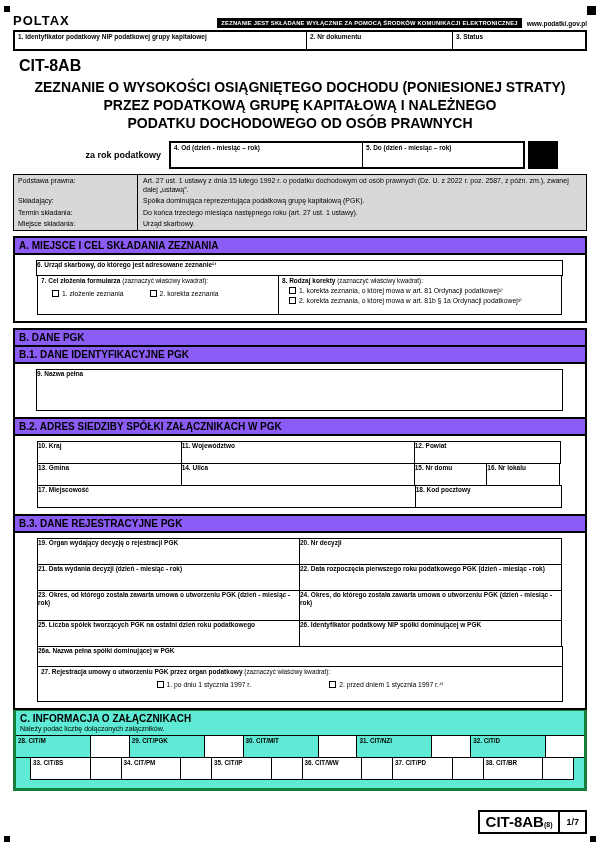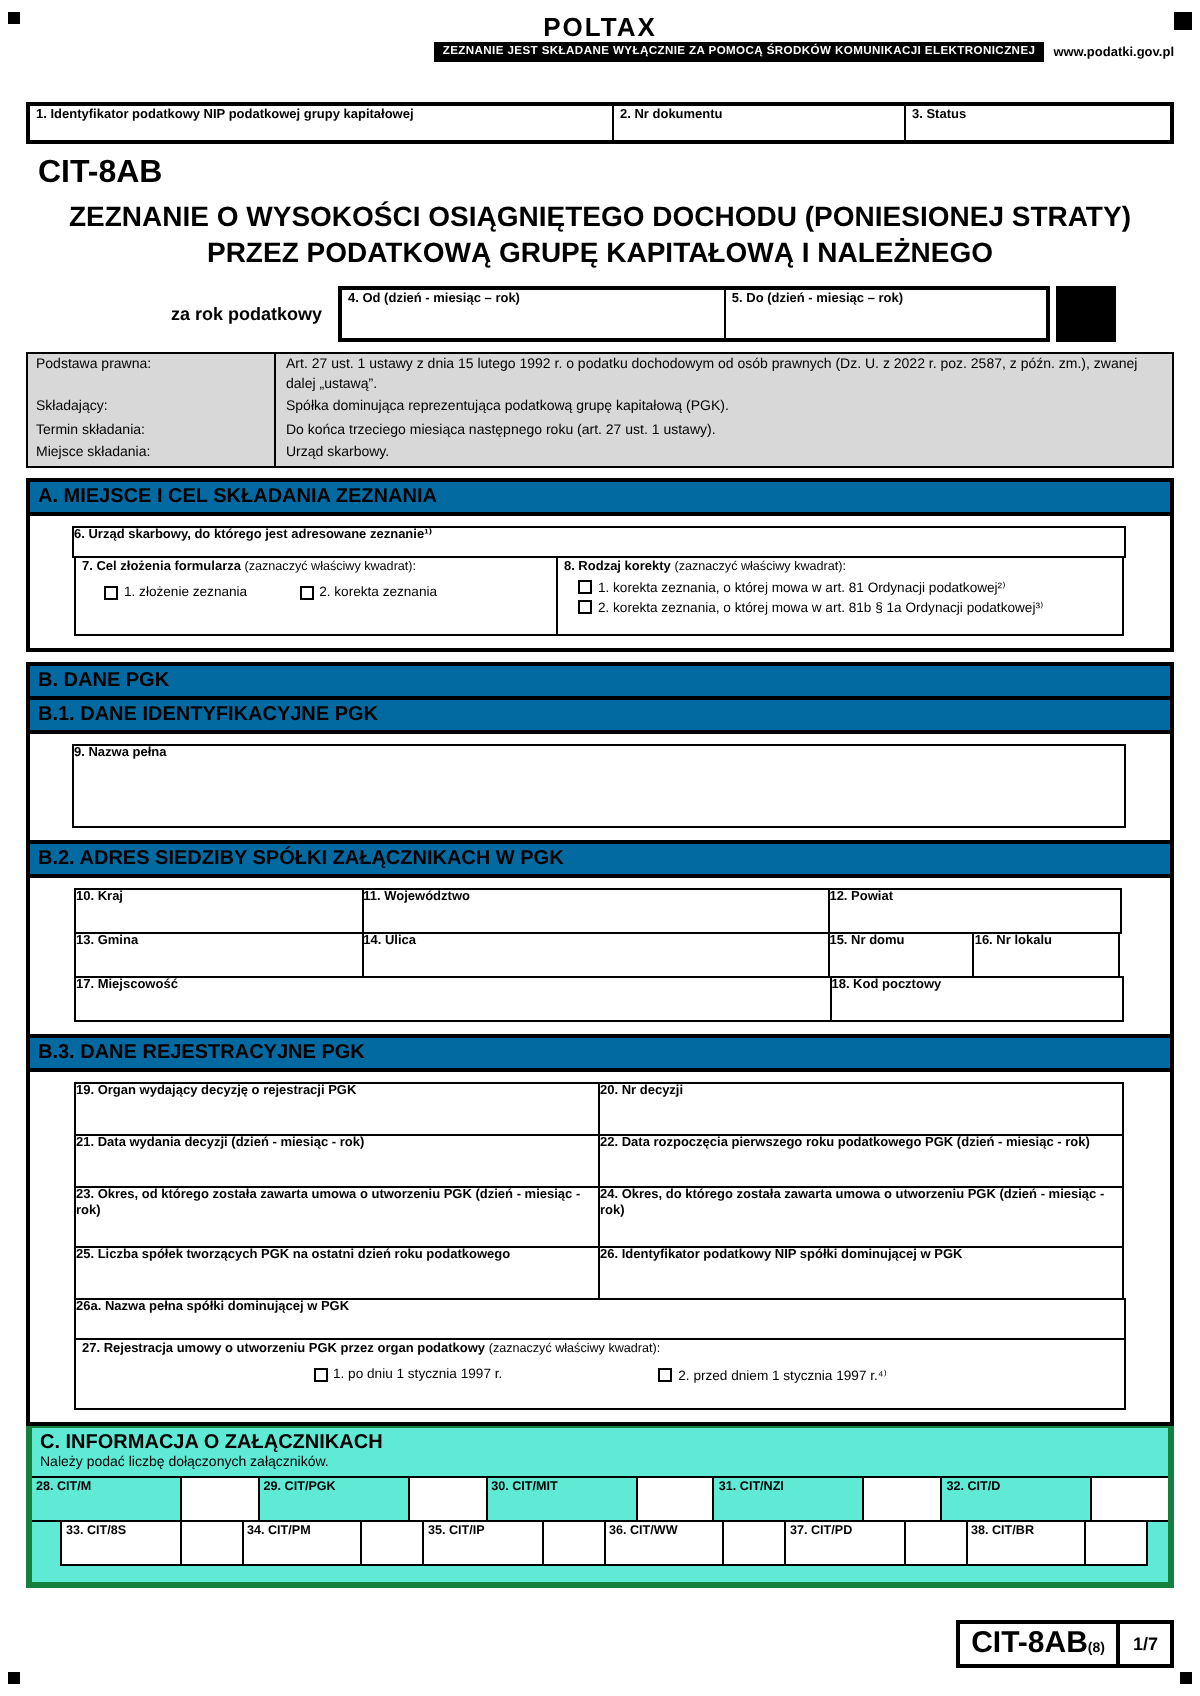--- a/index.html
+++ b/index.html
@@ -4,21 +4,21 @@
 <style>
   *{margin:0;padding:0;box-sizing:border-box;}
   html,body{width:600px;height:848px;}
   body{background:#fff;font-family:"Liberation Sans","DejaVu Sans",sans-serif;color:#000;position:relative;overflow:hidden;}
   .page{position:absolute;left:13px;top:6px;width:574px;}
   .mark{position:absolute;background:#000;}
   .mark-tl{left:4px;top:6px;width:6px;height:6px;}
   .mark-tr{right:4px;top:6px;width:9px;height:9px;}
   .mark-bl{left:4px;bottom:6px;width:6px;height:6px;}
   .mark-br{right:4px;bottom:6px;width:6px;height:6px;}
-  .hdr{display:flex;align-items:center;margin-bottom:20px;min-height:22px;flex-direction:column;}
+  .hdr{display:flex;align-items:flex-end;margin-bottom:2px;min-height:22px;}
   .brand{font-weight:bold;font-size:13px;letter-spacing:1px;}
   .hdr-right{margin-left:auto;display:flex;align-items:center;gap:5px;}
   .notice{background:#000;color:#fff;font-size:5.8px;font-weight:bold;padding:2px 4px;letter-spacing:.2px;}
   .website{font-size:6.5px;font-weight:bold;}
   .idrow{display:flex;border:2px solid #000;height:21px;background:#fff;}
   .idcell{padding:1px 3px;border-right:1px solid #000;}
   .idcell.c1{width:292px;}
   .idcell.c2{width:146px;}
   .idcell.c3{flex:1;border-right:none;}
   .flab{font-size:6.5px;font-weight:bold;line-height:1.25;display:block;}
@@ -27,21 +27,21 @@
   .title{text-align:center;font-weight:bold;font-size:14px;line-height:1.3;}
   .yearrow{display:flex;margin-top:8px;align-items:stretch;}
   .yearlab{width:156px;text-align:right;padding-right:8px;font-weight:bold;font-size:9px;display:flex;align-items:center;justify-content:flex-end;}
   .yearbox{display:flex;border:2px solid #000;width:356px;height:28px;background:#fff;}
   .datecell{flex:1.2;border-right:1px solid #000;padding:1px 3px;}
   .datecell.last{flex:1;border-right:none;}
   .regblock{width:30px;height:28px;background:#000;margin-left:3px;}
   .legal{margin-top:5px;border:1px solid #000;background:#d8d8d8;display:grid;grid-template-columns:124px 1fr;font-size:7px;line-height:1.35;}
   .lg-label{padding:1px 4px;border-right:1px solid #000;}
   .lg-text{padding:1px 5px;}
-  .sec-h{border:2px solid #000;padding:2px 4px;font-weight:bold;font-size:10px;background:#0369a1;margin-top:-2px;position:relative;}
+  .sec-h{border:2px solid #000;padding:2px 4px;font-weight:bold;font-size:10px;background:#8b5cf6;margin-top:-2px;position:relative;}
   .sec-h.gap{margin-top:5px;}
   .sec-b{border:2px solid #000;margin-top:-2px;padding:5px 22px 6px;position:relative;background:#fff;}
   .frow{display:flex;margin-top:-1px;}
   .sec-b > .frow:first-child{margin-top:0;}
   .fcell{border:1px solid #000;background:#fff;margin-left:-1px;}
   .frow .fcell:first-child{margin-left:0;}
   .f6{height:16px;}
   .f7{width:46%;height:40px;}
   .f8{width:54%;height:40px;}
   .flab-line{padding:1px 3px;font-size:6.5px;font-weight:bold;}
@@ -97,20 +97,21 @@
     <div class="idcell c3">
       <span class="flab">3. Status</span>
     </div>
   </div>
 
   <div class="code">CIT-8AB</div>
 
   <div class="title">
     <div>ZEZNANIE O WYSOKOŚCI OSIĄGNIĘTEGO DOCHODU (PONIESIONEJ STRATY)</div>
     <div>PRZEZ PODATKOWĄ GRUPĘ KAPITAŁOWĄ I NALEŻNEGO</div>
+    <div>PODATKU DOCHODOWEGO OD OSÓB PRAWNYCH</div>
   </div>
 
   <div class="yearrow">
     <div class="yearlab">za rok podatkowy</div>
     <div class="yearbox">
       <div class="datecell">
         <span class="flab">4. Od (dzień - miesiąc – rok)</span>
       </div>
       <div class="datecell last">
         <span class="flab">5. Do (dzień - miesiąc – rok)</span>

